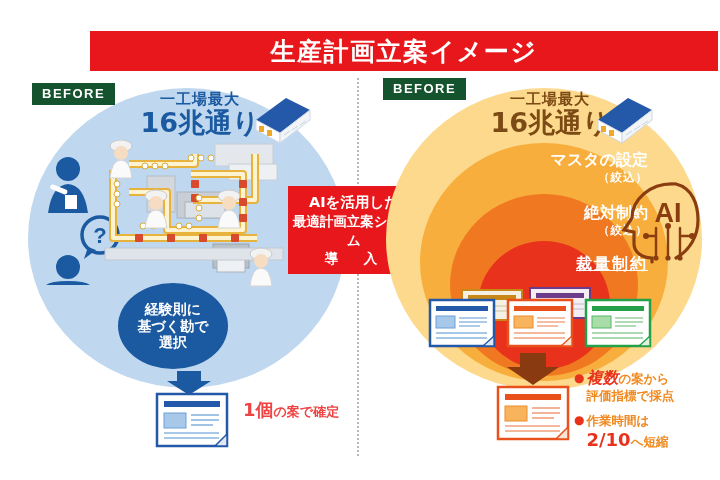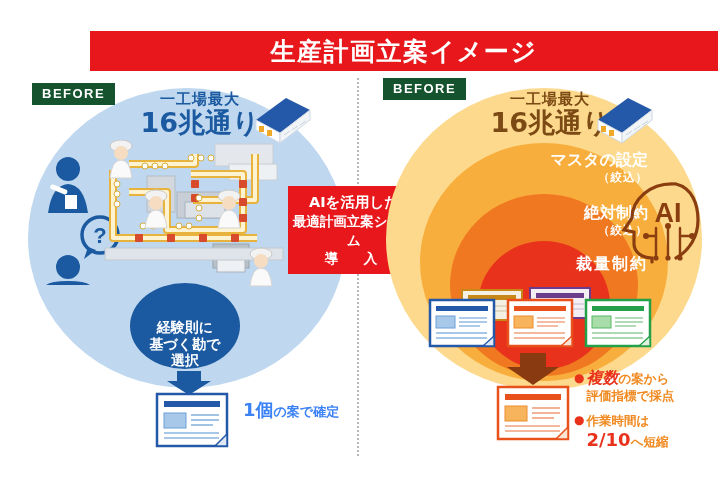--- a/index.html
+++ b/index.html
@@ -41,23 +41,23 @@
   }
   .before-title{
     position:absolute;left:120px;top:92px;width:160px;text-align:center;
     color:#1b5aa0;line-height:1.0;
   }
   .before-title .small{font-size:15px;font-weight:bold;letter-spacing:1px;display:block;}
   .before-title .big{font-size:27px;font-weight:bold;letter-spacing:0px;display:block;margin-top:2px;}
 
   
   .knack-circle{
-    position:absolute;left:130px;top:283px;width:110px;height:86px;
+    position:absolute;left:118px;top:283px;width:110px;height:86px;
     border-radius:50%;background:#1b5aa0;
-    display:flex;align-items:flex-end;justify-content:center;
+    display:flex;align-items:center;justify-content:center;
   }
   .knack-text{
     color:#fff;font-size:14px;font-weight:bold;line-height:1.18;text-align:center;
   }
 
   
   .red-arrow{
     position:absolute;left:288px;top:186px;width:160px;height:88px;
     background:#e8171b;
     clip-path:polygon(0 0, 78% 0, 100% 50%, 78% 100%, 0 100%);
@@ -87,38 +87,38 @@
   .ring-label{
     position:absolute;text-align:right;color:#ffffff;font-weight:bold;z-index:5;
     line-height:1.05;width:200px;
   }
   #label-master{left:448px;top:152px;}
   #label-master .main{font-size:16px;display:block;}
   #label-master .sub{font-size:11.5px;display:block;margin-top:2px;letter-spacing:1px;}
   #label-abs{left:448px;top:205px;}
   #label-abs .main{font-size:16px;display:block;}
   #label-abs .sub{font-size:11.5px;display:block;margin-top:2px;letter-spacing:1px;}
-  #label-disc{left:448px;top:256px;}
+  #label-disc{left:448px;top:256px;text-decoration:underline;}
   #label-disc .main{font-size:16px;display:block;letter-spacing:2px;}
 
   
   .down-arrow{position:absolute;}
 
   
   .result-list{position:absolute;left:574px;top:368px;width:146px;}
   .result-item{display:flex;align-items:flex-start;margin-bottom:7px;}
   .bullet{color:#e8321c;font-size:12px;line-height:1;margin-right:2px;margin-top:4px;}
   .result-lines{line-height:1.22;}
   .result-lines .em{color:#e8321c;font-weight:bold;font-size:16px;font-style:italic;}
   .result-lines .norm{color:#f08a20;font-weight:bold;font-size:12.5px;}
   .result-lines .sub{color:#f08a20;font-weight:bold;font-size:12.5px;display:block;}
   .result-lines .big-em{color:#e8321c;font-weight:bold;font-size:18px;}
 
   .one-plan{
-    position:absolute;left:243px;top:398px;color:#3b82f6;font-weight:bold;font-size:13px;
+    position:absolute;left:243px;top:398px;color:#ef4444;font-weight:bold;font-size:13px;
   }
   .one-plan .num{font-size:18px;}
 
   
   .factory-wrap{position:absolute;left:95px;top:140px;width:205px;height:155px;}
 </style>
 </head>
 <body>
 
 <div id="stage">

